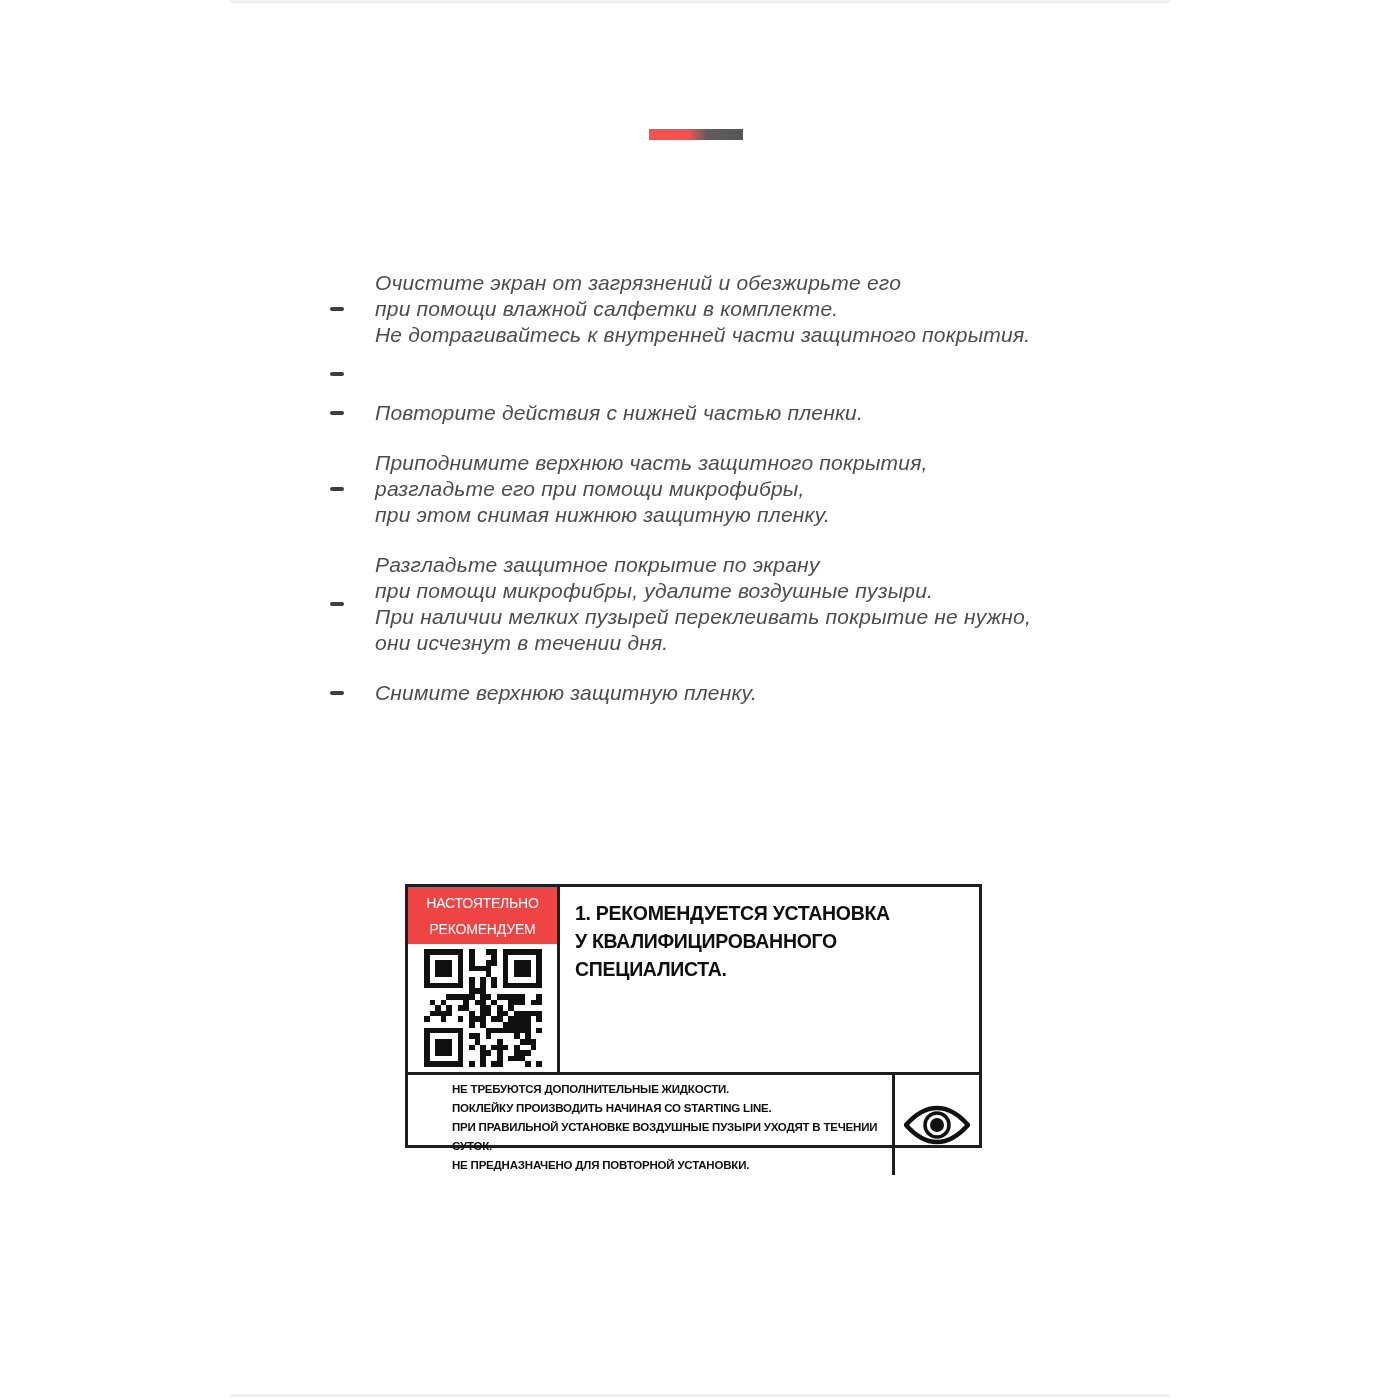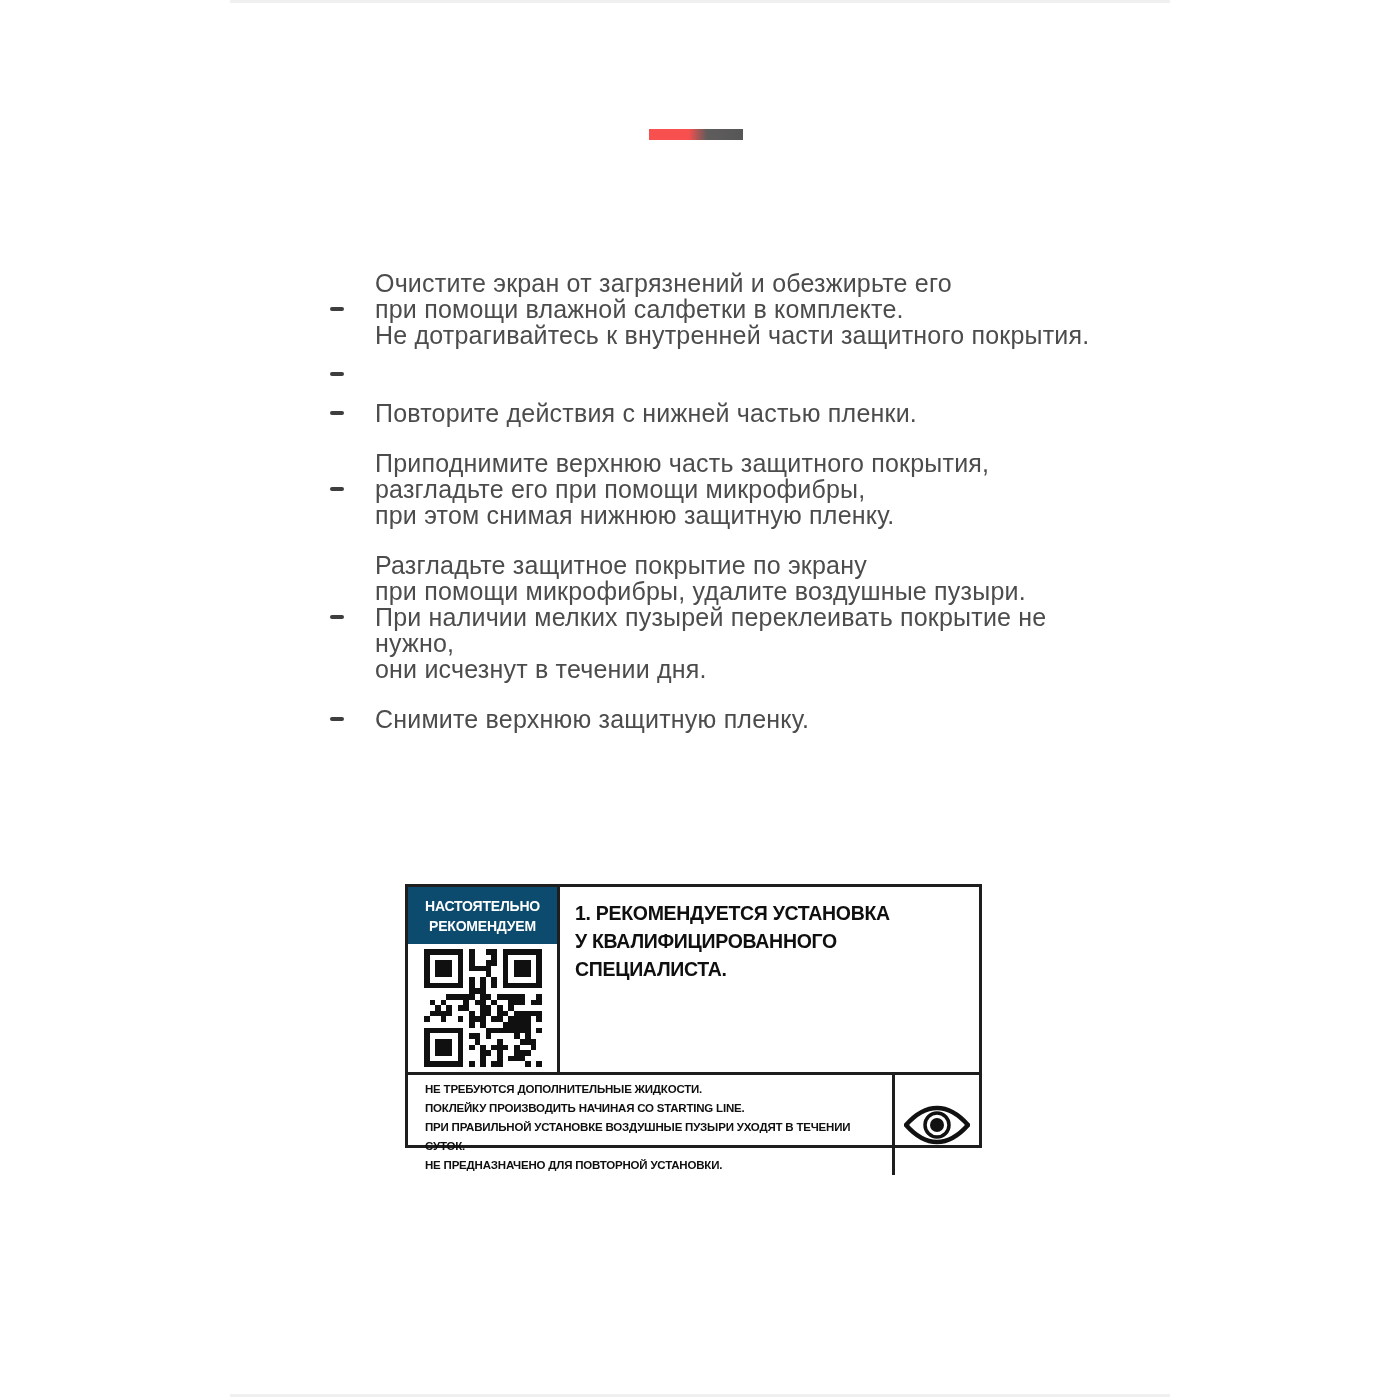--- a/index.html
+++ b/index.html
@@ -32,58 +32,59 @@
   .instruction-item{
     display:flex;align-items:center;
     margin-bottom:24px;
   }
   .dash-bullet{
     flex:0 0 14px;width:14px;height:4px;
     background:#3e3e3e;border-radius:2px;
     margin-right:31px;
   }
   .instruction-text{
-    font-size:25px;line-height:26px;color:#4c4c4c;
+    font-size:21px;line-height:26px;color:#4c4c4c;
     letter-spacing:0.2px;
     white-space:pre-line;
+    font-style:italic;
   }
 
   .rec-box{
     position:absolute;left:405px;top:884px;width:577px;height:264px;
     border:3px solid #1e1e1e;box-sizing:border-box;
     display:flex;flex-direction:column;background:#fff;
   }
   .rec-top{
     display:flex;height:188px;box-sizing:border-box;
     border-bottom:3px solid #1e1e1e;flex:0 0 auto;
   }
   .rec-top-left{
     width:152px;flex:0 0 152px;box-sizing:border-box;
     border-right:3px solid #1e1e1e;
     display:flex;flex-direction:column;
   }
   .rec-badge{
-    height:57px;flex:0 0 57px;background:#0c4a6e;
+    height:57px;flex:0 0 57px;background:#ef4444;
     color:#fff;display:flex;align-items:center;justify-content:center;
-    text-align:center;font-weight:700;font-size:14px;line-height:20px;
+    text-align:center;font-weight:400;font-size:14px;line-height:26px;
     letter-spacing:-0.2px;white-space:pre-line;
   }
   .qr-wrap{
     flex:1;display:flex;align-items:center;justify-content:center;
   }
   .rec-top-right{
     flex:1;padding:12px 8px 0 15px;box-sizing:border-box;
   }
   .rec-point{
     font-weight:700;font-size:19.5px;line-height:28px;color:#0f0f0f;
     letter-spacing:-0.3px;white-space:pre-line;
   }
   .rec-point.first{margin-bottom:35px;}
   .rec-bottom{
-    flex:1;display:flex;
+    flex:1;display:flex;padding-left:27px;
   }
   .rec-notes{
     flex:1;box-sizing:border-box;border-right:3px solid #1e1e1e;
     padding:5px 6px 0 17px;
     font-weight:700;font-size:11.5px;line-height:19px;color:#0f0f0f;
     letter-spacing:-0.2px;white-space:pre-line;
   }
   .rec-eye{
     width:84px;flex:0 0 84px;
     display:flex;align-items:center;justify-content:center;

